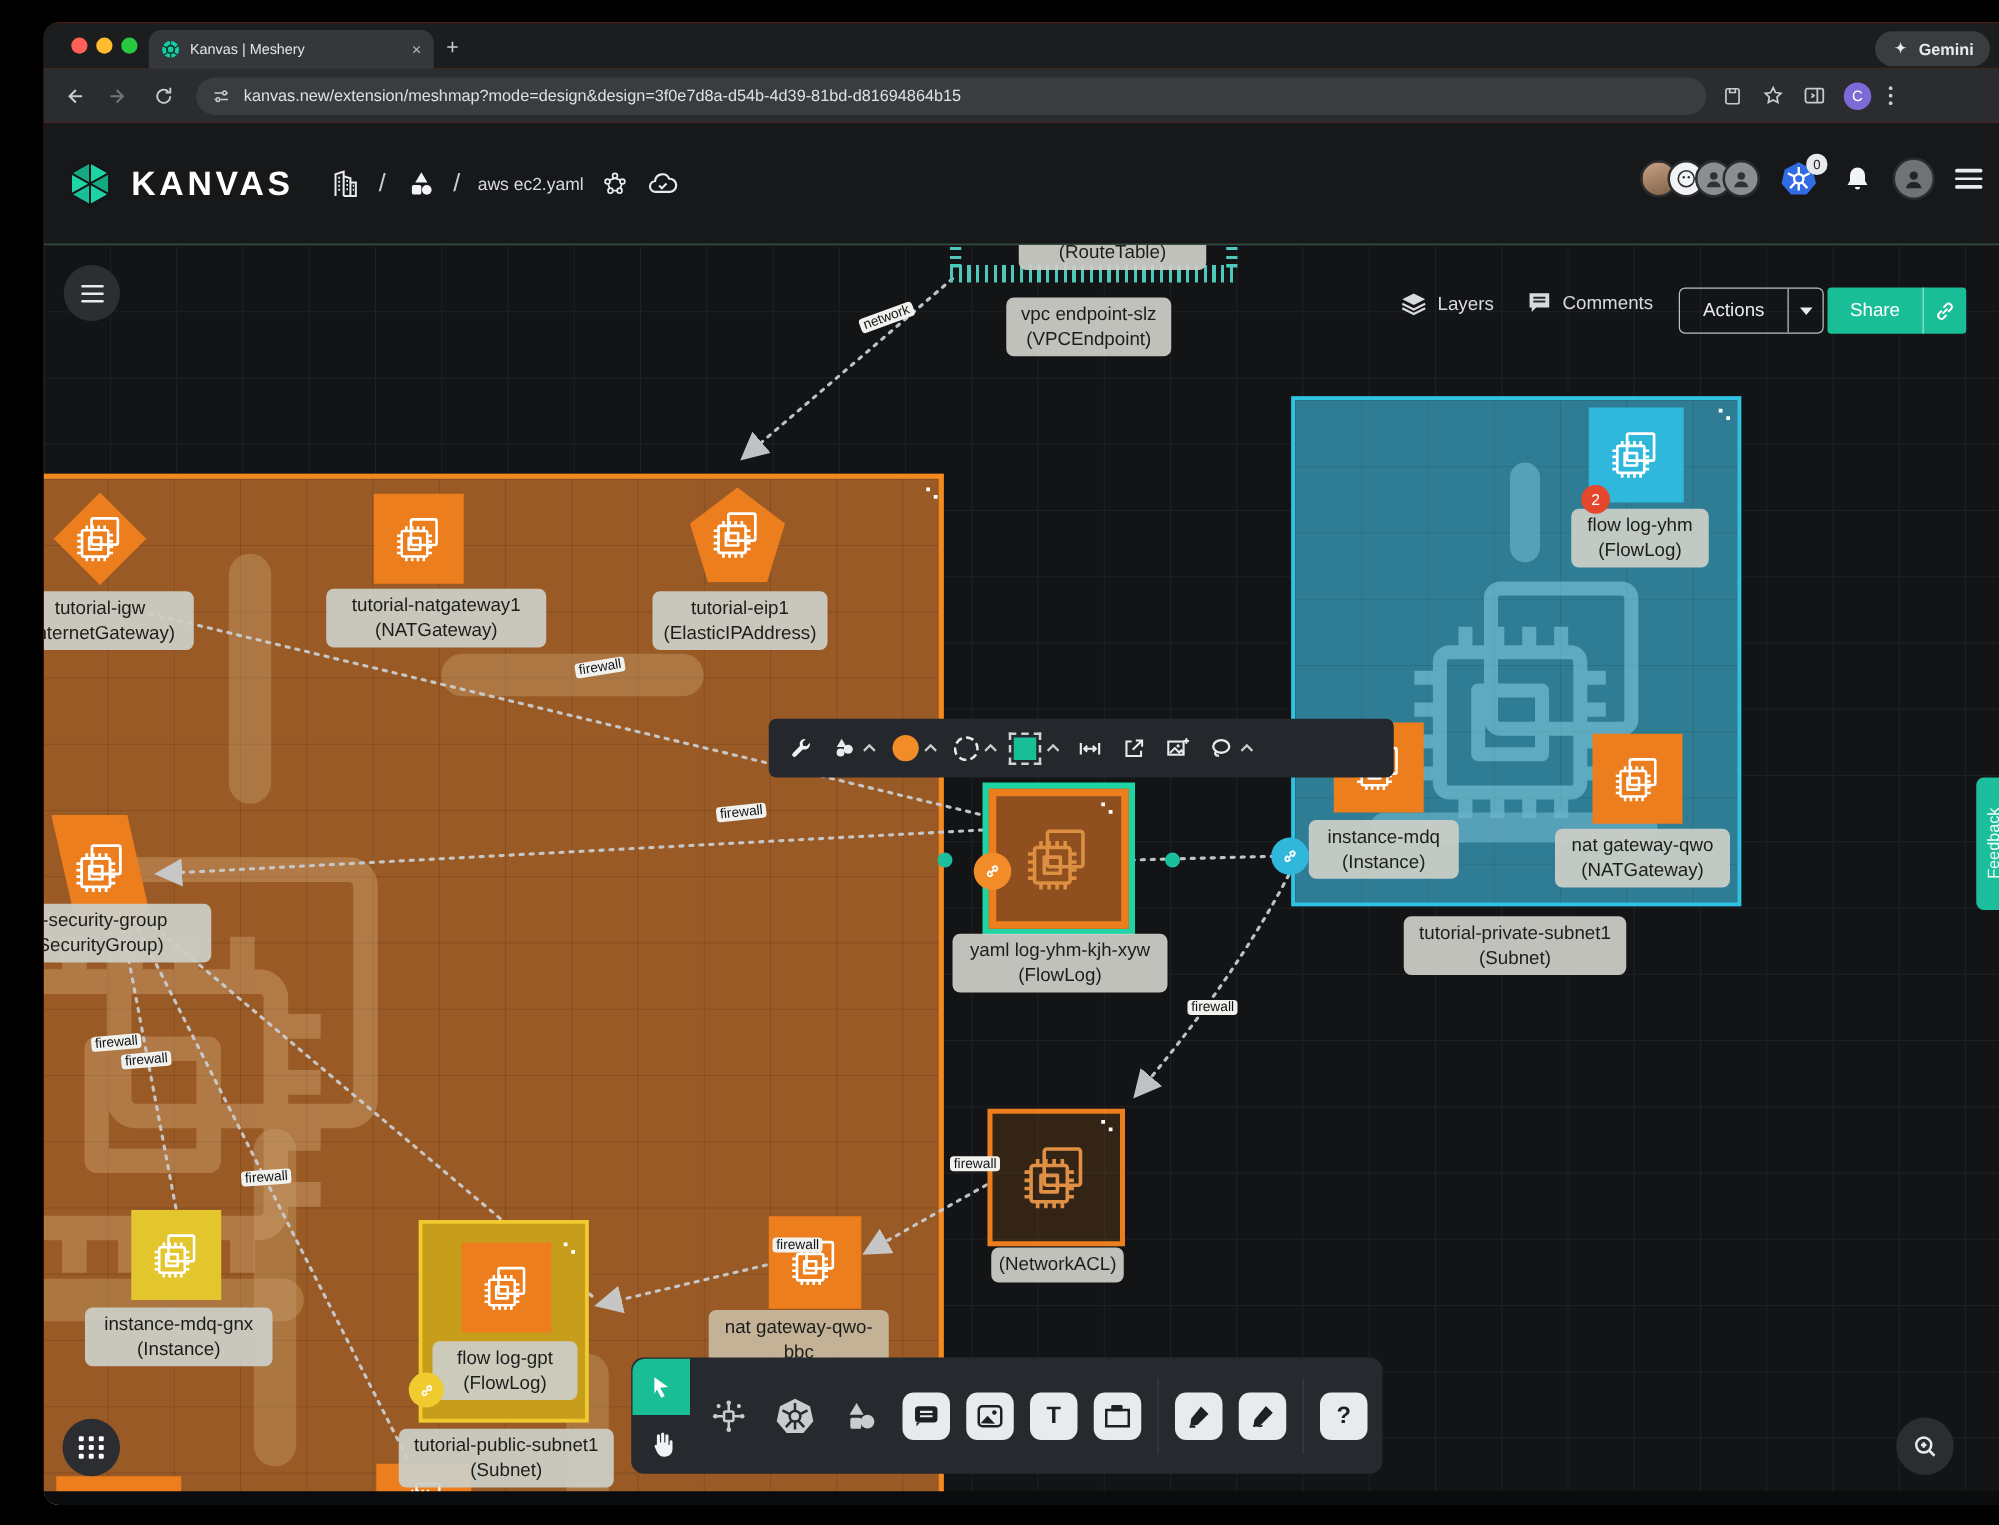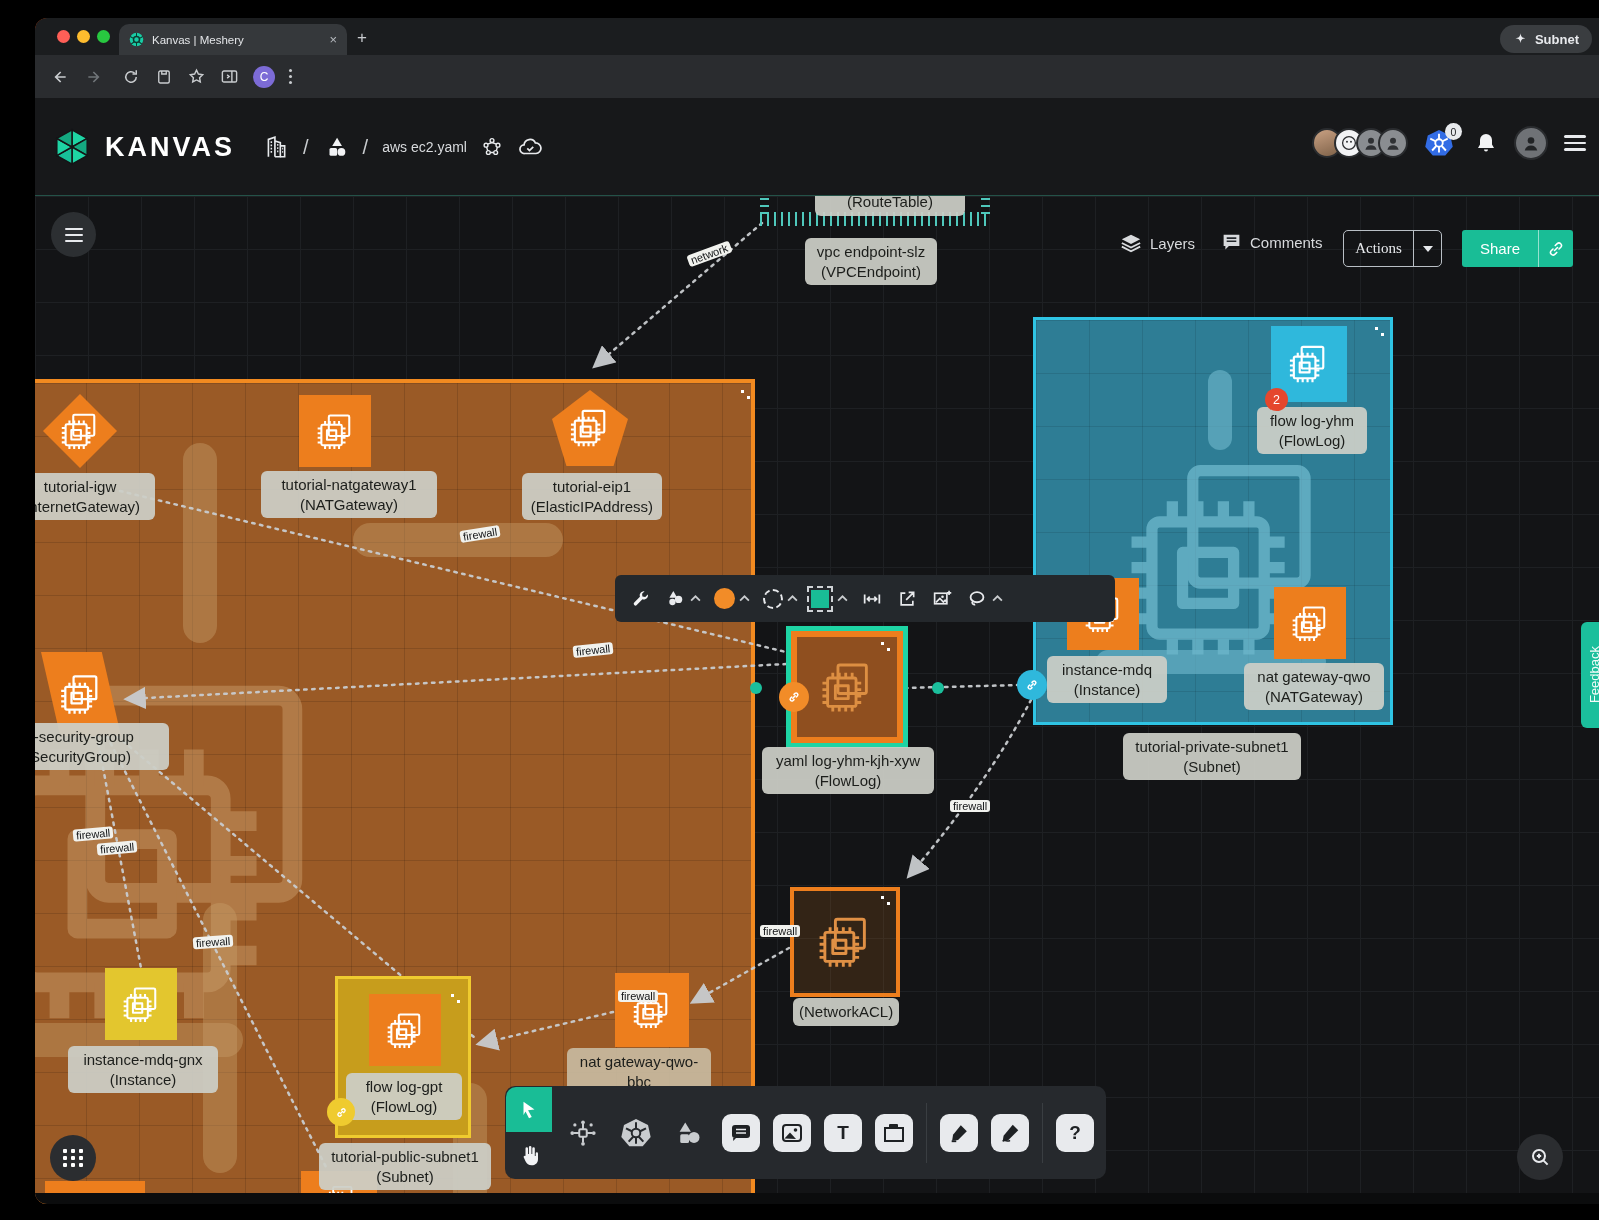--- a/index.html
+++ b/index.html
@@ -84,21 +84,21 @@
 
   .comb { position:absolute; z-index:42; }
   .comb-b { left:725px; top:16px; width:230px; height:14px; background:repeating-linear-gradient(90deg,#4FC8BC 0 2.5px, transparent 2.5px 7px); }
   .comb-l { left:725px; top:0; width:9px; height:18px; background:repeating-linear-gradient(0deg,#4FC8BC 0 2.5px, transparent 2.5px 7px); }
   .comb-r { left:946px; top:0; width:9px; height:18px; background:repeating-linear-gradient(0deg,#4FC8BC 0 2.5px, transparent 2.5px 7px); }
 
   .hambtn { position:absolute; left:16px; top:16px; width:45px; height:45px; border-radius:50%; background:#2C2F32; display:flex; flex-direction:column; gap:4px; align-items:center; justify-content:center; z-index:60; }
   .hambtn i { width:18px; height:2px; background:#E8EAED; border-radius:2px; }
 
   .cv-toolbar { position:absolute; top:36px; z-index:60; display:flex; align-items:center; color:#D8DADD; font-size:15px; gap:8px; }
-  .actions { position:absolute; left:1308px; top:34px; width:99px; height:37px; border:1.5px solid #B9BFC5; border-radius:5px; display:flex; z-index:60; color:#E8EAED;font-family:Liberation Serif, serif; }
+  .actions { position:absolute; left:1308px; top:34px; width:116px; height:37px; border:1.5px solid #B9BFC5; border-radius:5px; display:flex; z-index:60; color:#E8EAED; }
   .actions .lbl { flex:1; display:flex; align-items:center; justify-content:center; font-size:15px; border-right:1.5px solid #B9BFC5; }
   .actions .car { width:27px; display:flex; align-items:center; justify-content:center; }
   .caret { width:0; height:0; border-left:5px solid transparent; border-right:5px solid transparent; border-top:6px solid #E8EAED; }
   .share { position:absolute; left:1427px; top:34px; width:111px; height:37px; background:#19BD96; border-radius:3px; display:flex; z-index:60; color:#fff; }
   .share .lbl { flex:1; display:flex; align-items:center; justify-content:center; font-size:15px; border-right:1px solid rgba(255,255,255,.55); }
   .share .lnk { width:34px; display:flex; align-items:center; justify-content:center; }
 
   .ctxbar { position:absolute; left:580px; top:379px; width:500px; height:47px; background:#24282C; border-radius:6px; display:flex; align-items:center; gap:13px; padding:0 14px; z-index:65; }
   .ctxit { display:flex; align-items:center; gap:4px; }
   .ci { width:22px; height:22px; display:flex; align-items:center; justify-content:center; }
@@ -139,41 +139,49 @@
           <path d="M10 1v5M10 14v5M1.5 6l4.5 2.5M18.5 6 14 8.5M3 16l4-3M17 16l-4-3" stroke="#0E3B31" stroke-width="1.4"></path>
         </svg>
       <span class="tab-title">Kanvas | Meshery</span>
       <span class="tab-x">×</span>
     </div>
     <span class="newtab">+</span>
     <div class="gemini">
       <svg width="15" height="15" viewBox="0 0 24 24">
           <path d="M12 2c.8 5.5 2.7 7.4 8 8-5.3.6-7.2 2.5-8 8-.8-5.5-2.7-7.4-8-8 5.3-.6 7.2-2.5 8-8z" fill="#E8EAED"></path>
         </svg>
-      <span>Subnet</span>
+      <span>Gemini</span>
     </div>
   </div>
 
   <div class="toolrow">
     <span class="navic">
         <svg width="20" height="20" viewBox="0 0 24 24" fill="none" stroke="#C9CCCF" stroke-width="2">
           <path d="M14 6l-6 6 6 6M8 12h12"></path>
         </svg>
       </span>
     <span class="navic">
         <svg width="20" height="20" viewBox="0 0 24 24" fill="none" stroke="#6F7478" stroke-width="2">
           <path d="M10 6l6 6-6 6M4 12h12"></path>
         </svg>
       </span>
     <span class="navic">
         <svg width="18" height="18" viewBox="0 0 24 24" fill="none" stroke="#C9CCCF" stroke-width="2">
           <path d="M19 12a7 7 0 1 1-2.1-5"></path>
           <path d="M19 3v5h-5"></path>
         </svg>
       </span>
+    <div class="urlpill">
+      <svg width="16" height="16" viewBox="0 0 24 24" fill="none" stroke="#C9CCCF" stroke-width="1.8">
+          <path d="M4 8h9M19 8h1M4 16h1M11 16h9"></path>
+          <circle cx="16" cy="8" r="2.2"></circle>
+          <circle cx="8" cy="16" r="2.2"></circle>
+        </svg>
+      <span class="url">kanvas.new/extension/meshmap?mode=design&amp;design=3f0e7d8a-d54b-4d39-81bd-d81694864b15</span>
+    </div>
     <div class="chrome-right">
       <svg width="18" height="18" viewBox="0 0 24 24" fill="none" stroke="#C9CCCF" stroke-width="1.8">
           <rect x="5" y="4" width="14" height="16" rx="2"></rect>
           <path d="M9 4v4h6V4"></path>
         </svg>
       <svg width="19" height="19" viewBox="0 0 24 24" fill="none" stroke="#C9CCCF" stroke-width="1.8">
           <path d="m12 4 2.4 4.9 5.4.8-3.9 3.8.9 5.4L12 16.4 7.2 18.9l.9-5.4L4.2 9.7l5.4-.8z"></path>
         </svg>
       <svg width="19" height="19" viewBox="0 0 24 24" fill="none" stroke="#C9CCCF" stroke-width="1.8">
           <rect x="3" y="5" width="18" height="14" rx="2"></rect>

